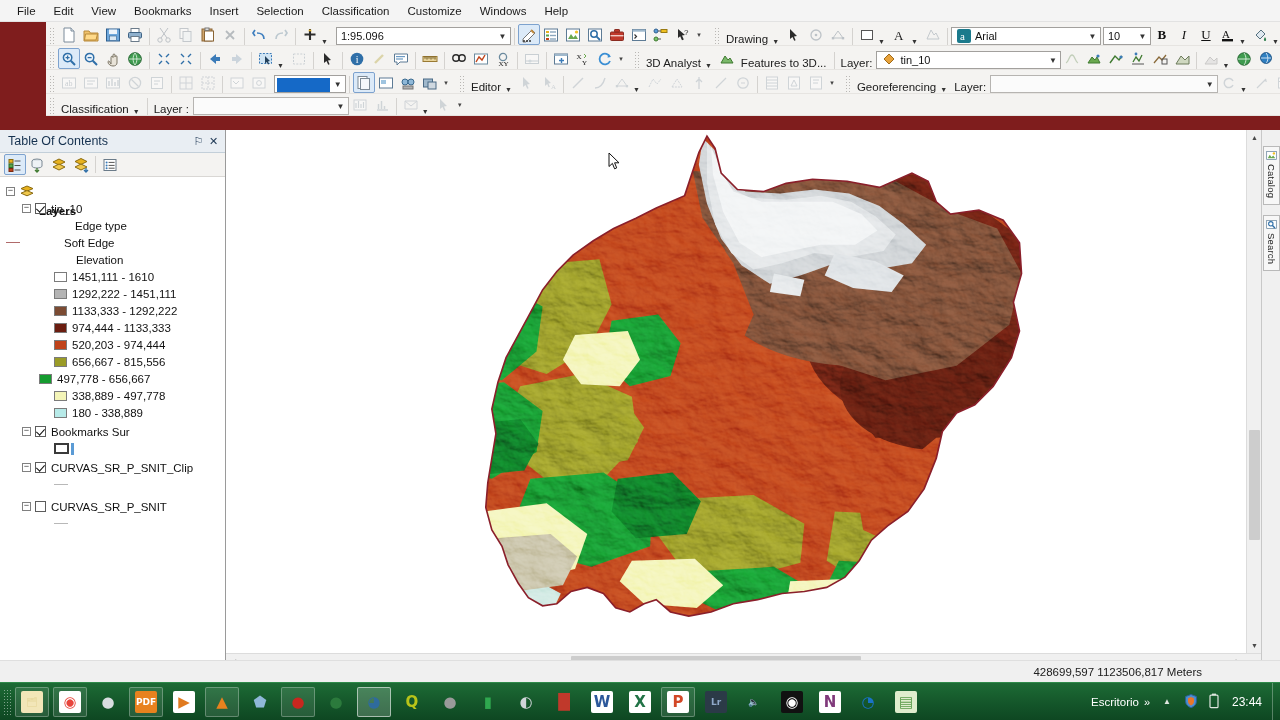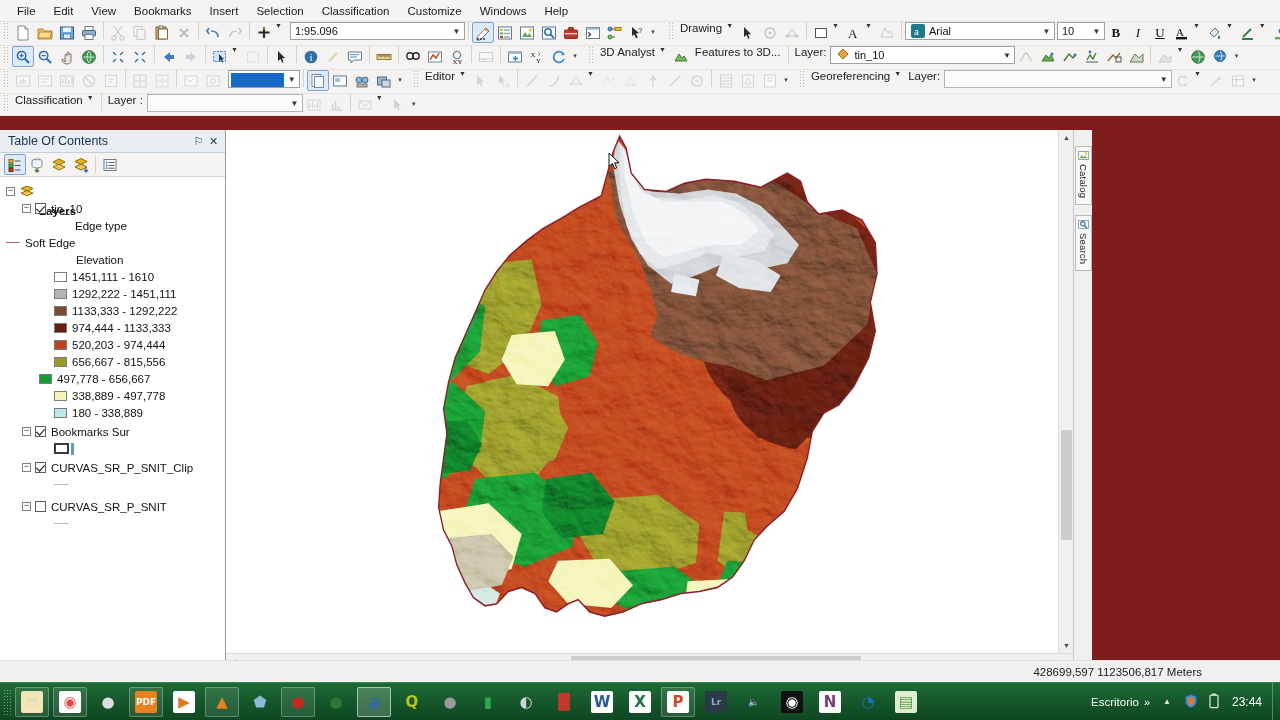--- a/index.html
+++ b/index.html
@@ -14,22 +14,23 @@
 
   
   .menubar {
     height:22px; background:#f4f4f4; display:flex; align-items:center;
     padding-left:8px; border-bottom:1px solid #e2e2e2;
   }
   .menubar .mi { padding:3px 9px; font-size:11.5px; color:#1a1a1a; white-space:nowrap; }
 
   
   .tbrow {
-    height:24px; background:#f4f3f1; display:flex; align-items:flex-start;
+    height:24px; background:#f4f3f1; display:flex; align-items:flex-end;
     border-bottom:1px solid #e6e4e1;
+    margin-left:46px;
   }
   .grip {
     width:6px; height:18px; margin:0 3px; flex:0 0 auto;
     background-image: radial-gradient(circle, #b9b7b4 0.7px, transparent 0.8px);
     background-size:3px 3px;
   }
   .tb-sep { width:1px; height:17px; background:#d4d2cf; margin:0 3px; flex:0 0 auto; }
   .btn {
     width:22px; height:21px; display:flex; align-items:center; justify-content:center;
     flex:0 0 auto; border:1px solid transparent; border-radius:2px;
@@ -50,21 +51,21 @@
   .combo.flat { border:1px solid #b6b4b1; background:#fbfbfb; }
   .ovf {
     width:10px; height:20px; display:flex; flex-direction:column; align-items:center;
     justify-content:center; font-size:7px; color:#444; flex:0 0 auto;
   }
 
   
   .ic { width:16px; height:16px; display:block; }
 
   
-  .workspace { position:absolute; left:0; top:130px; width:1092px; height:555px; display:flex; }
+  .workspace { position:absolute; left:0; top:130px; width:1280px; height:555px; display:flex; }
 
   
   .toc { width:226px; background:#fff; display:flex; flex-direction:column; border-right:1px solid #9a9a9a; }
   .toc-title {
     height:23px; background:#e9eef3; display:flex; align-items:center;
     padding:0 4px 0 8px; font-size:12.5px; color:#15314f;
     border-bottom:1px solid #c3cfd9;
   }
   .toc-title .t { flex:1; }
   .toc-title .tbtn { width:15px; text-align:center; font-size:11px; color:#1b3category; color:#1b3552; cursor:pointer; }
@@ -988,21 +989,21 @@
         </div>
 
         <div class="row" style="padding-left:22px;">
           <span class="exp">−</span>
           <span class="cbx on"></span>
           <span>tin_10</span>
         </div>
         <div class="row" style="padding-left:75px;">
           <span>Edge type</span>
         </div>
-        <div class="row" style="">
+        <div class="row" style="gap:39px;">
           <span class="lineswatch"></span>
           <span>Soft Edge</span>
         </div>
         <div class="row" style="padding-left:76px;">
           <span>Elevation</span>
         </div>
 
         <div class="row" style="padding-left:54px;">
             <span class="swatch" style="background:#ffffff"></span>
             <span>1451,111 - 1610</span>

